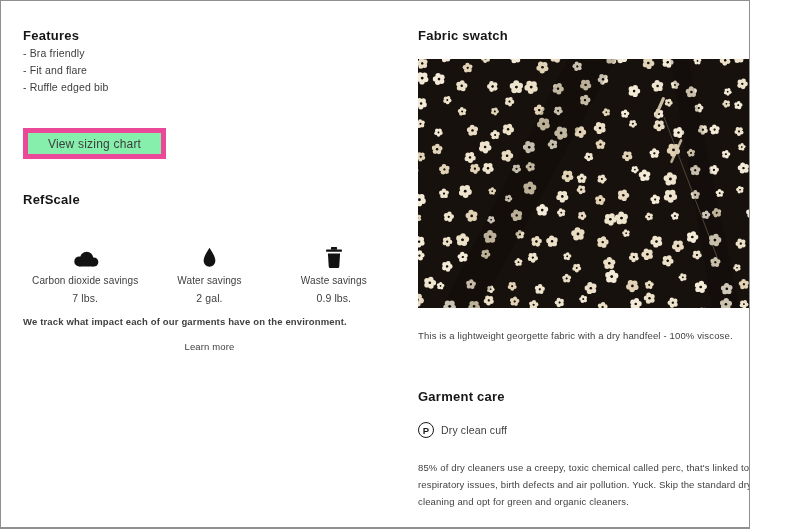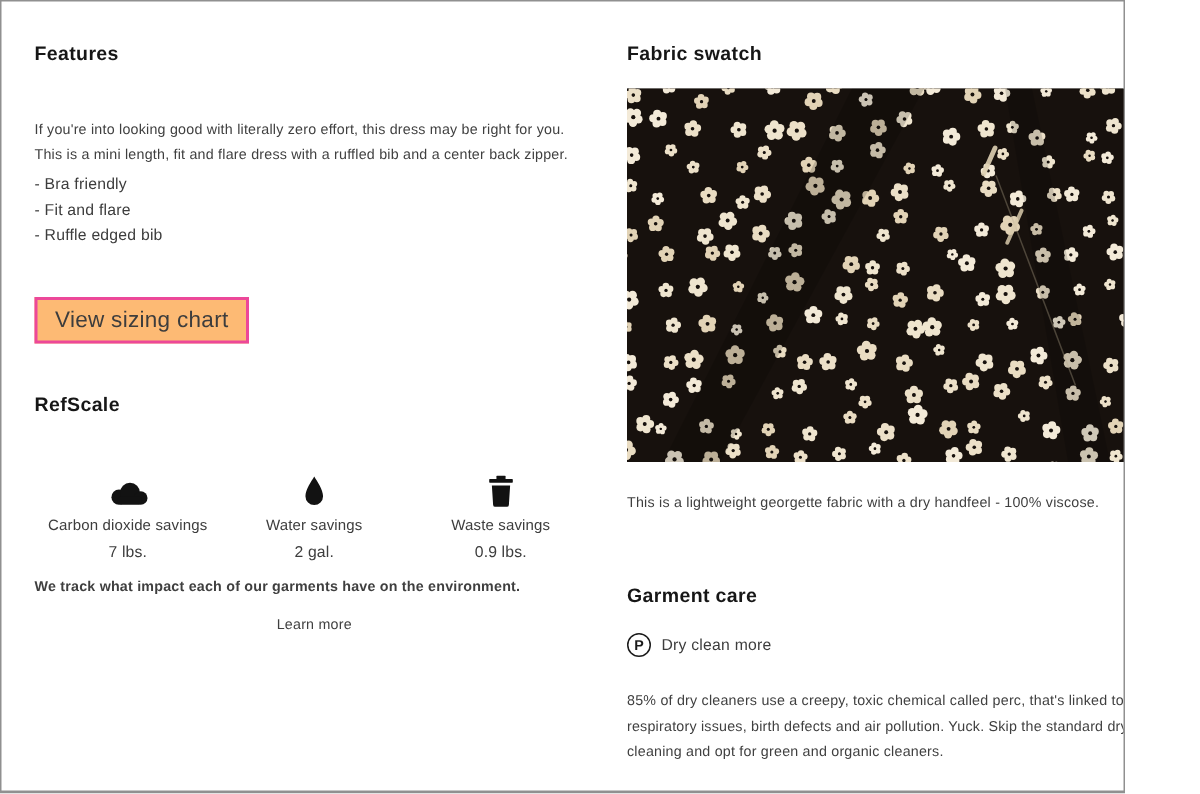--- a/index.html
+++ b/index.html
@@ -13,22 +13,22 @@
   .col{position:relative;}
   h2{font-size:13px;line-height:13px;font-weight:700;color:#161616;margin:0;letter-spacing:.25px;}
   p{font-size:9.5px;line-height:17px;color:#3f3f3f;margin:0;letter-spacing:.15px;}
   .intro{margin-top:36px;width:373px;}
   .bullets{margin-top:3px;display:grid;grid-template-columns:185px 1fr;}
   .bullets ul{list-style:none;margin:0;padding:0;}
   .bullets li{font-size:10.5px;line-height:17px;color:#3d3d3d;letter-spacing:.15px;}
   .bullets li::before{content:"-\00a0";}
   .sizing-btn{
     margin-top:32px;display:flex;align-items:center;justify-content:center;
-    width:143px;height:31px;background:#fdba74;border:2px solid #ec4899;
-    font-family:inherit;font-size:15px;color:#3d3d3d;letter-spacing:.2px;cursor:pointer;padding:0;
+    width:143px;height:31px;background:#86efac;border:5px solid #ec4899;
+    font-family:inherit;font-size:12px;color:#3d3d3d;letter-spacing:.2px;cursor:pointer;padding:0;
   }
   .refscale-h{margin-top:34px;}
   .metrics{margin-top:36px;display:flex;}
   .metric{flex:1;display:flex;flex-direction:column;align-items:center;text-align:center;}
   .micon{height:26px;display:flex;align-items:flex-end;justify-content:center;}
   .mlabel{margin-top:5px;font-size:10px;line-height:16.5px;color:#3d3d3d;letter-spacing:.1px;}
   .mvalue{font-size:10.5px;line-height:16.5px;color:#3d3d3d;letter-spacing:.1px;}
   .impact{margin-top:7px;font-weight:bold;}
   .learn{margin-top:8px;cursor:pointer;text-align:center;}
   .swatch{margin-top:17px;width:373px;height:249px;background:#17110d;}
@@ -44,21 +44,20 @@
   .care-label{margin-left:7px;font-size:10.5px;color:#3d3d3d;letter-spacing:.15px;}
   .care-desc{margin-top:21px;width:360px;}
 </style>
 </head>
 <body>
 
 <div class="page">
 
   <div class="col">
     <h2>Features</h2>
-    <p class="intro">If you're into looking good with literally zero effort, this dress may be right for you. This is a mini length, fit and flare dress with a ruffled bib and a center back zipper.</p>
 
     <div class="bullets">
       <ul>
         <li>Bra friendly</li>
         <li>Fit and flare</li>
         <li>Ruffle edged bib</li>
       </ul>
     </div>
 
     <button class="sizing-btn">View sizing chart</button>
@@ -1343,18 +1342,18 @@
           <line x1="246" y1="58" x2="299" y2="198" stroke="#b5a88d" stroke-width="1" opacity="0.35"></line>
           <rect x="240" y="37" width="3.2" height="22" rx="1.6" transform="rotate(24 241 48)" fill="#ded0b2" opacity="0.9"></rect>
           <rect x="257" y="79" width="2.6" height="26" rx="1.3" transform="rotate(24 258 92)" fill="#d8caac" opacity="0.85"></rect>
         </svg>
       </div>
     <p class="fabric-desc">This is a lightweight georgette fabric with a dry handfeel - 100% viscose.</p>
 
     <h2 class="care-h">Garment care</h2>
     <div class="care-row">
       <span class="care-circle">P</span>
-      <span class="care-label">Dry clean more</span>
+      <span class="care-label">Dry clean cuff</span>
     </div>
     <p class="care-desc">85% of dry cleaners use a creepy, toxic chemical called perc, that's linked to respiratory issues, birth defects and air pollution. Yuck. Skip the standard dry cleaning and opt for green and organic cleaners.</p>
   </div>
 
 </div>
 
 </body></html>

